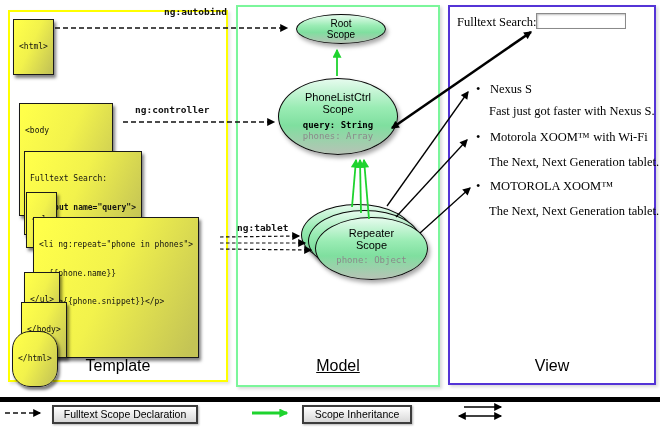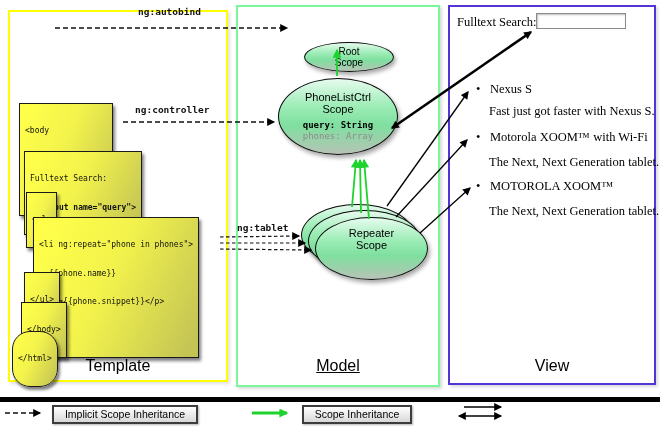--- a/index.html
+++ b/index.html
@@ -26,30 +26,30 @@
   #b-body{left:19px;top:103px;}
   #b-fulltext{left:24px;top:151px;}
   #b-ulopen{left:26px;top:192px;}
   #b-li{left:33px;top:217px;}
   #b-ulclose{left:24px;top:272px;}
   #b-bodyclose{left:21px;top:302px;}
   #b-htmlclose{left:12px;top:331px;border-radius:18px;}
 
   
   .arrow-label{position:absolute;font:bold 9.5px "DejaVu Sans Mono",monospace;color:#111;z-index:3;}
-  #lbl-autobind{left:138px;top:6px;}
+  #lbl-autobind{left:164px;top:6px;}
   #lbl-controller{left:135px;top:104px;}
   #lbl-repeat{left:237px;top:222px;}
 
   
   .ellipse{position:absolute;border:1.5px solid #0a0a0a;border-radius:50%;
     background:linear-gradient(180deg,#e6fbee 0%,#9aecb4 38%,#7fdf9f 62%,#b7c3b6 100%);
     box-shadow:2px 3px 4px rgba(0,0,0,.35);text-align:center;color:#000;
     box-sizing:border-box;z-index:2;}
-  #root-scope{left:304px;top:14px;width:90px;height:30px;font-size:10px;line-height:11px;padding-top:3px;margin-top:28px;}
+  #root-scope{left:296px;top:14px;width:90px;height:30px;font-size:10px;line-height:11px;padding-top:3px;}
   #phonelist-scope{left:278px;top:78px;width:120px;height:77px;font-size:11px;line-height:12px;padding-top:12px;}
   #rep-back{left:301px;top:204px;width:113px;height:62px;}
   #rep-mid{left:308px;top:210px;width:113px;height:62px;}
   #rep-front{left:315px;top:217px;width:113px;height:63px;font-size:11px;line-height:12px;padding-top:9px;}
   .prop{font:9px/11px "DejaVu Sans Mono",monospace;}
   .prop-bold{font-weight:bold;margin-top:5px;}
   .prop-gray{color:#8a8a8a;}
   #rep-front .prop-gray{margin-top:4px;}
 
   
@@ -85,20 +85,23 @@
 </style>
 </head>
 <body>
 
 <div id="stage">
 
   <div class="col" id="col-template"></div>
   <div class="col" id="col-model"></div>
   <div class="col" id="col-view"></div>
 
+  <div class="code-box" id="b-html">
+    <div>&lt;html&gt;</div>
+  </div>
   <div class="code-box" id="b-body">
     <div>&lt;body</div>
     <div> ng:controller=</div>
     <div> "PhoneListCtrl"&gt;</div>
   </div>
   <div class="code-box" id="b-fulltext">
     <div>Fulltext Search:</div>
     <div class="code-bold">  &lt;input name="query"&gt;</div>
   </div>
   <div class="code-box" id="b-ulopen">
@@ -132,20 +135,21 @@
     <div>PhoneListCtrl</div>
     <div>Scope</div>
     <div class="prop prop-bold">query: String</div>
     <div class="prop prop-gray">phones: Array</div>
   </div>
   <div class="ellipse" id="rep-back"></div>
   <div class="ellipse" id="rep-mid"></div>
   <div class="ellipse" id="rep-front">
     <div>Repeater</div>
     <div>Scope</div>
+    <div class="prop prop-gray">phone: Object</div>
   </div>
 
   <div class="serif" id="view-search-label">Fulltext Search:</div>
   <input type="text" id="view-search-input" value="" style="">
 
   <span class="serif v-bullet" id="vb1">•</span>
   <span class="serif v-title" id="vt1">Nexus S</span>
   <span class="serif v-desc" id="vd1">Fast just got faster with Nexus S.</span>
 
   <span class="serif v-bullet" id="vb2">•</span>
@@ -154,21 +158,21 @@
 
   <span class="serif v-bullet" id="vb3">•</span>
   <span class="serif v-title" id="vt3">MOTOROLA XOOM™</span>
   <span class="serif v-desc" id="vd3">The Next, Next Generation tablet.</span>
 
   <div class="col-label" id="label-template">Template</div>
   <div class="col-label" id="label-model">Model</div>
   <div class="col-label" id="label-view">View</div>
 
   <div id="legend-separator"></div>
-  <div class="legend-box" id="lg1">Implicit Scope Inheritance</div>
+  <div class="legend-box" id="lg1">Fulltext Scope Declaration</div>
   <div class="legend-box" id="lg2">Scope Inheritance</div>
 
   <svg id="arrows" width="660" height="435" viewBox="0 0 660 435">
     <defs>
       <marker id="ah-black" viewBox="0 0 10 10" refX="8.5" refY="5" markerWidth="9" markerHeight="8" orient="auto-start-reverse" markerUnits="userSpaceOnUse">
         <path d="M0,0 L10,5 L0,10 z" fill="#000"></path>
       </marker>
       <marker id="ah-green" viewBox="0 0 10 10" refX="8.5" refY="5" markerWidth="10" markerHeight="9" orient="auto-start-reverse" markerUnits="userSpaceOnUse">
         <path d="M0,0 L10,5 L0,10 z" fill="#1ed32e"></path>
       </marker>

